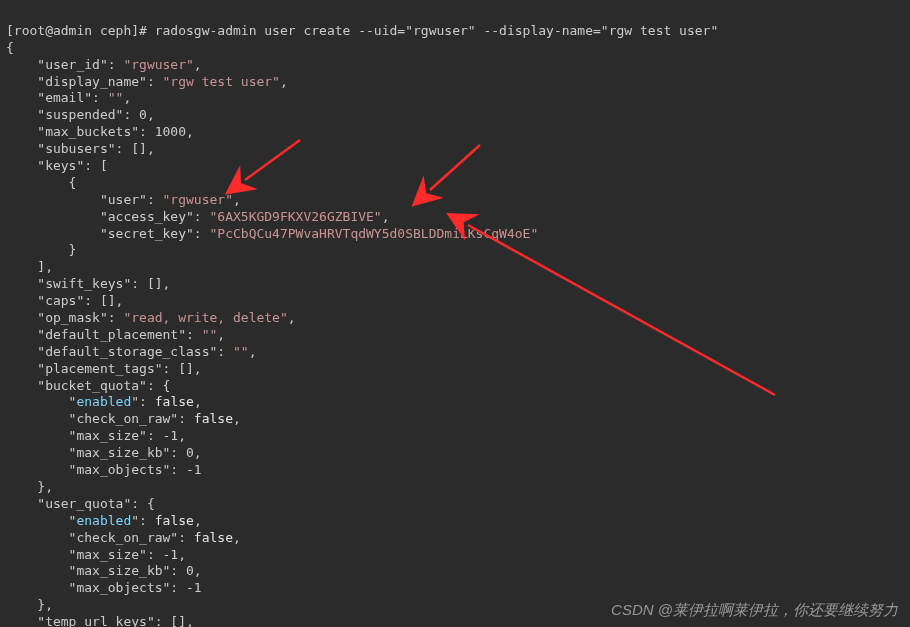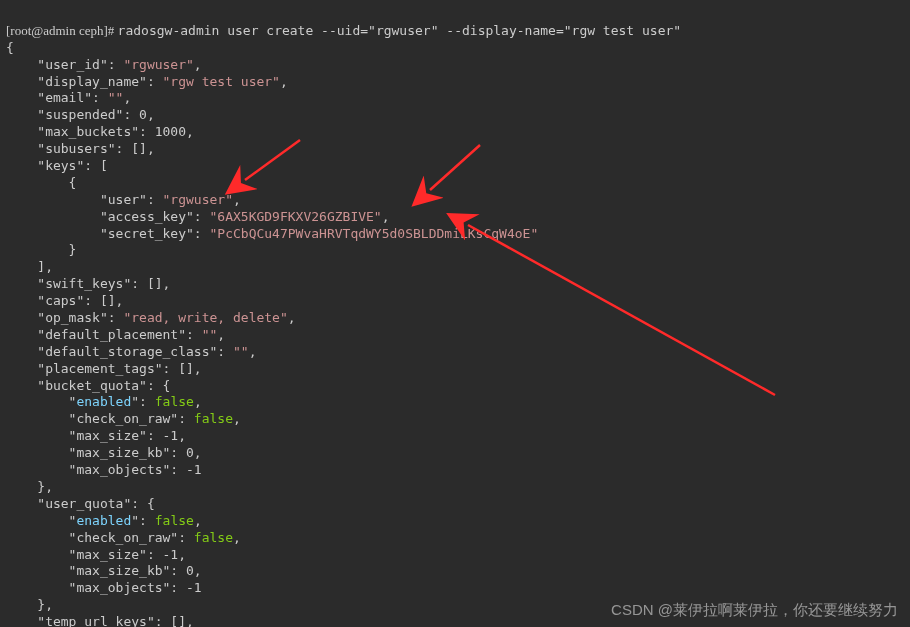--- a/index.html
+++ b/index.html
@@ -10,31 +10,32 @@
     font-family: "Consolas", "Monaco", monospace;
     font-size: 13px;
     line-height: 1.3;
     width: 910px;
     height: 627px;
     box-sizing: border-box;
     overflow: hidden;
     position: relative;
   }
   .term { white-space: pre; }
-  .prompt-user { color: #cccccc; font-family: Liberation Serif, serif; }
+  .prompt-user { color: #cccccc; }
   .str { color: #cc9393; }     
-  .false { color: #84cc16; }   
+  .false { color: #e5e5e5; }   
   .enabled { color: #7dd3fc; }
   .watermark {
     position: absolute;
     bottom: 8px;
     right: 12px;
     font-family: "Microsoft YaHei", sans-serif;
     font-size: 15px;
     color: rgba(220,220,220,0.6);
+    font-style: italic;
   }
   .arrows {
     position: absolute;
     top: 0; left: 0;
     pointer-events: none;
   }
 </style>
 </head>
 <body>
 

